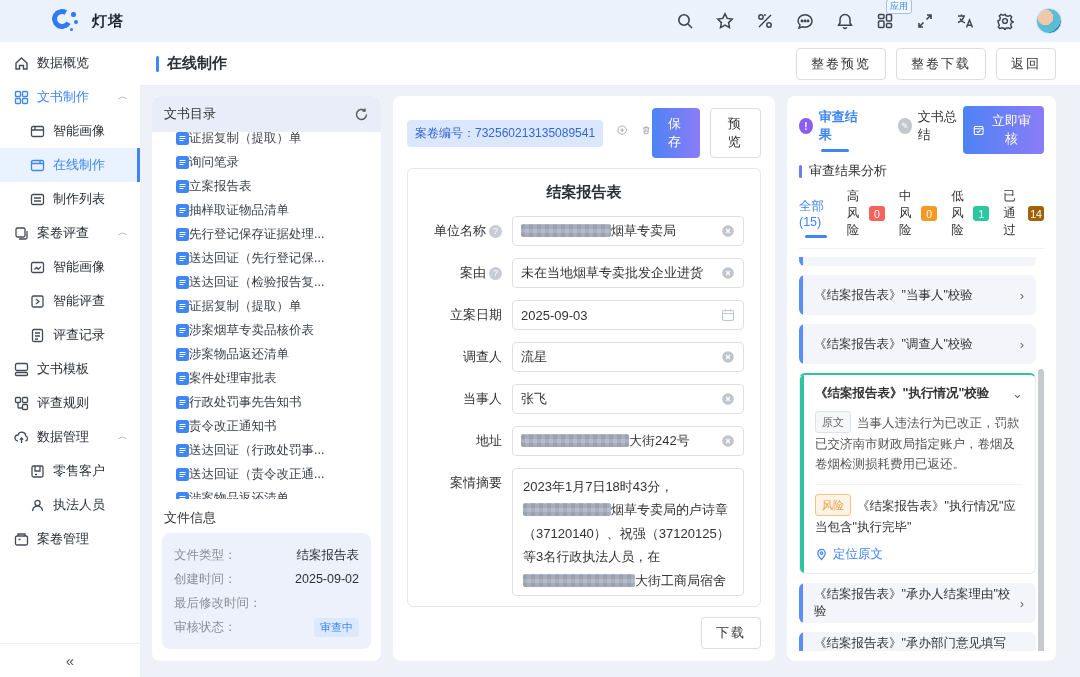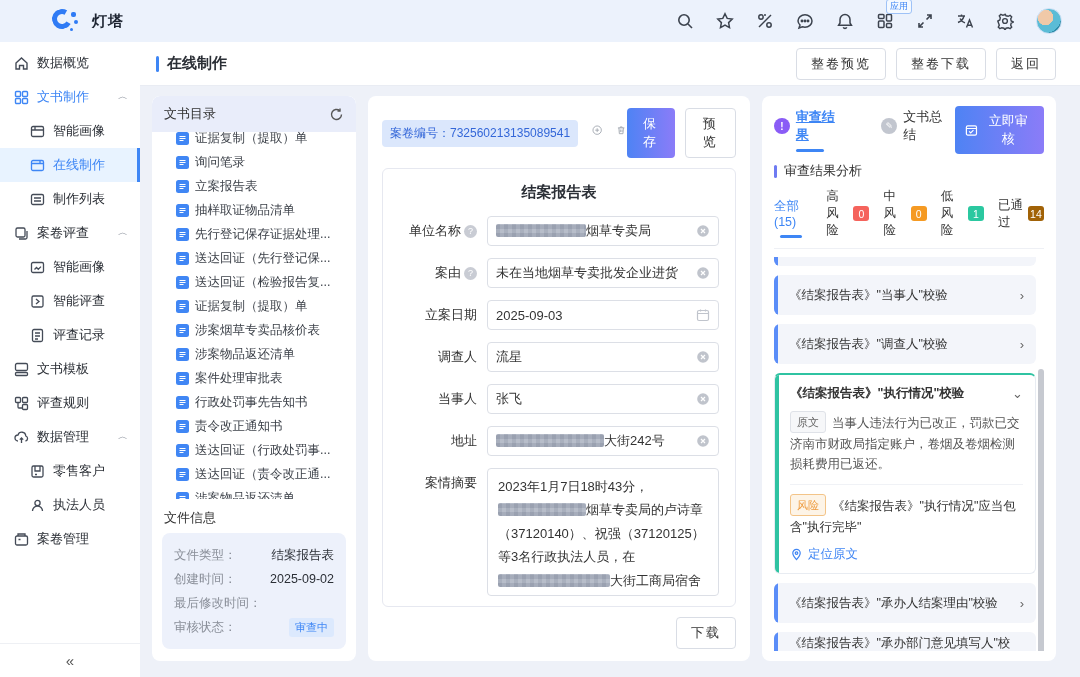--- a/index.html
+++ b/index.html
@@ -49,26 +49,26 @@
   .titlebar { height:44px; background:#fff; display:flex; align-items:center; justify-content:space-between;
     padding:0 24px 0 16px; border-bottom:1px solid #e9ecf3; }
   .ptitle { display:flex; align-items:center; gap:8px; font-size:15px; font-weight:bold; }
   .accent { width:3px; height:16px; background:#3e86f5; border-radius:2px; }
   .tb-actions { display:flex; gap:10px; }
   .btn-ghost { background:#fff; border:1px solid #d9dde5; border-radius:4px; padding:6px 14px;
     font-size:13px; color:#333; cursor:pointer; letter-spacing:2px; }
   .panels { display:flex; gap:12px; padding:10px 24px 16px 12px; height:calc(100% - 44px); }
 
   
-  .doc-panel { width:204px; background:#fff; border-radius:8px; display:flex; flex-direction:column; overflow:hidden; }
+  .doc-panel { width:229px; background:#fff; border-radius:8px; display:flex; flex-direction:column; overflow:hidden; }
   .doc-head { height:36px; background:#e9edfa; display:flex; align-items:center; justify-content:space-between;
     padding:0 12px; border-radius:8px 8px 0 0; font-size:13px; color:#333; flex:none; }
   .refresh { width:15px; height:15px; color:#555; cursor:pointer; }
   .doc-list { flex:1; overflow:hidden; padding:0 8px; margin-top:-6px; }
-  .doc-item { height:24px; display:flex; align-items:center; gap:6px; padding-left:16px; cursor:pointer;
+  .doc-item { height:24px; display:flex; align-items:center; padding-left:16px; cursor:pointer;
     border-radius:4px; white-space:nowrap; }
   .doc-item .fico { flex:none; width:13px; height:13px; }
   .doc-item span.lbl { overflow:hidden; text-overflow:ellipsis; font-size:12.5px; color:#3a3f47; }
   .finfo-title { padding:10px 12px 6px; font-size:13px; color:#333; flex:none; }
   .finfo-card { margin:0 10px 12px; background:#edf1fb; border-radius:8px; padding:10px 12px; flex:none; }
   .finfo-row { display:flex; justify-content:space-between; align-items:center; height:24px; font-size:12.5px; }
   .finfo-row .k { color:#8a8f99; }
   .finfo-row .v { color:#2b2f36; }
   .status-badge { background:#dce9fd; color:#3e86f5; font-size:11px; padding:2px 6px; border-radius:3px; }
 
@@ -105,21 +105,21 @@
 
   
   .rev-panel { flex:1; background:#fff; border-radius:8px; padding:10px 12px; display:flex; flex-direction:column; overflow:hidden; }
   .tabs { display:flex; align-items:center; flex:none; }
   .tab { display:flex; align-items:center; gap:6px; cursor:pointer; position:relative; padding-bottom:8px; }
   .tab + .tab { margin-left:34px; }
   .tab .tico { width:16px; height:16px; border-radius:50%; display:flex; align-items:center;
     justify-content:center; color:#fff; font-size:10px; font-weight:bold; }
   .tab.t1 .tico { background:#8a5cf6; }
   .tab.t2 .tico { background:#c2c6cf; font-size:9px; }
-  .tab.t1 .tlbl { color:#3e86f5; font-weight:bold;text-decoration:underline; }
+  .tab.t1 .tlbl { color:#3e86f5; font-weight:bold; }
   .tab.t2 .tlbl { color:#333; }
   .tab.t1::after { content:""; position:absolute; left:22px; bottom:0; width:28px; height:3px;
     background:#3e86f5; border-radius:2px; }
   .audit-btn { margin-left:auto; display:flex; align-items:center; gap:5px; }
   .sec-head { display:flex; align-items:center; gap:7px; margin:8px 0 8px; font-size:13px; color:#333; flex:none; }
   .sec-head .bar { width:3px; height:13px; background:#6e7bf2; border-radius:2px; }
   .filters { display:flex; align-items:center; gap:14px; flex:none; padding-bottom:9px;
     border-bottom:1px solid #eef0f5; font-size:12.5px; }
   .filt { display:flex; align-items:center; gap:4px; cursor:pointer; color:#333; position:relative; }
   .filt.active { color:#3e86f5; }

